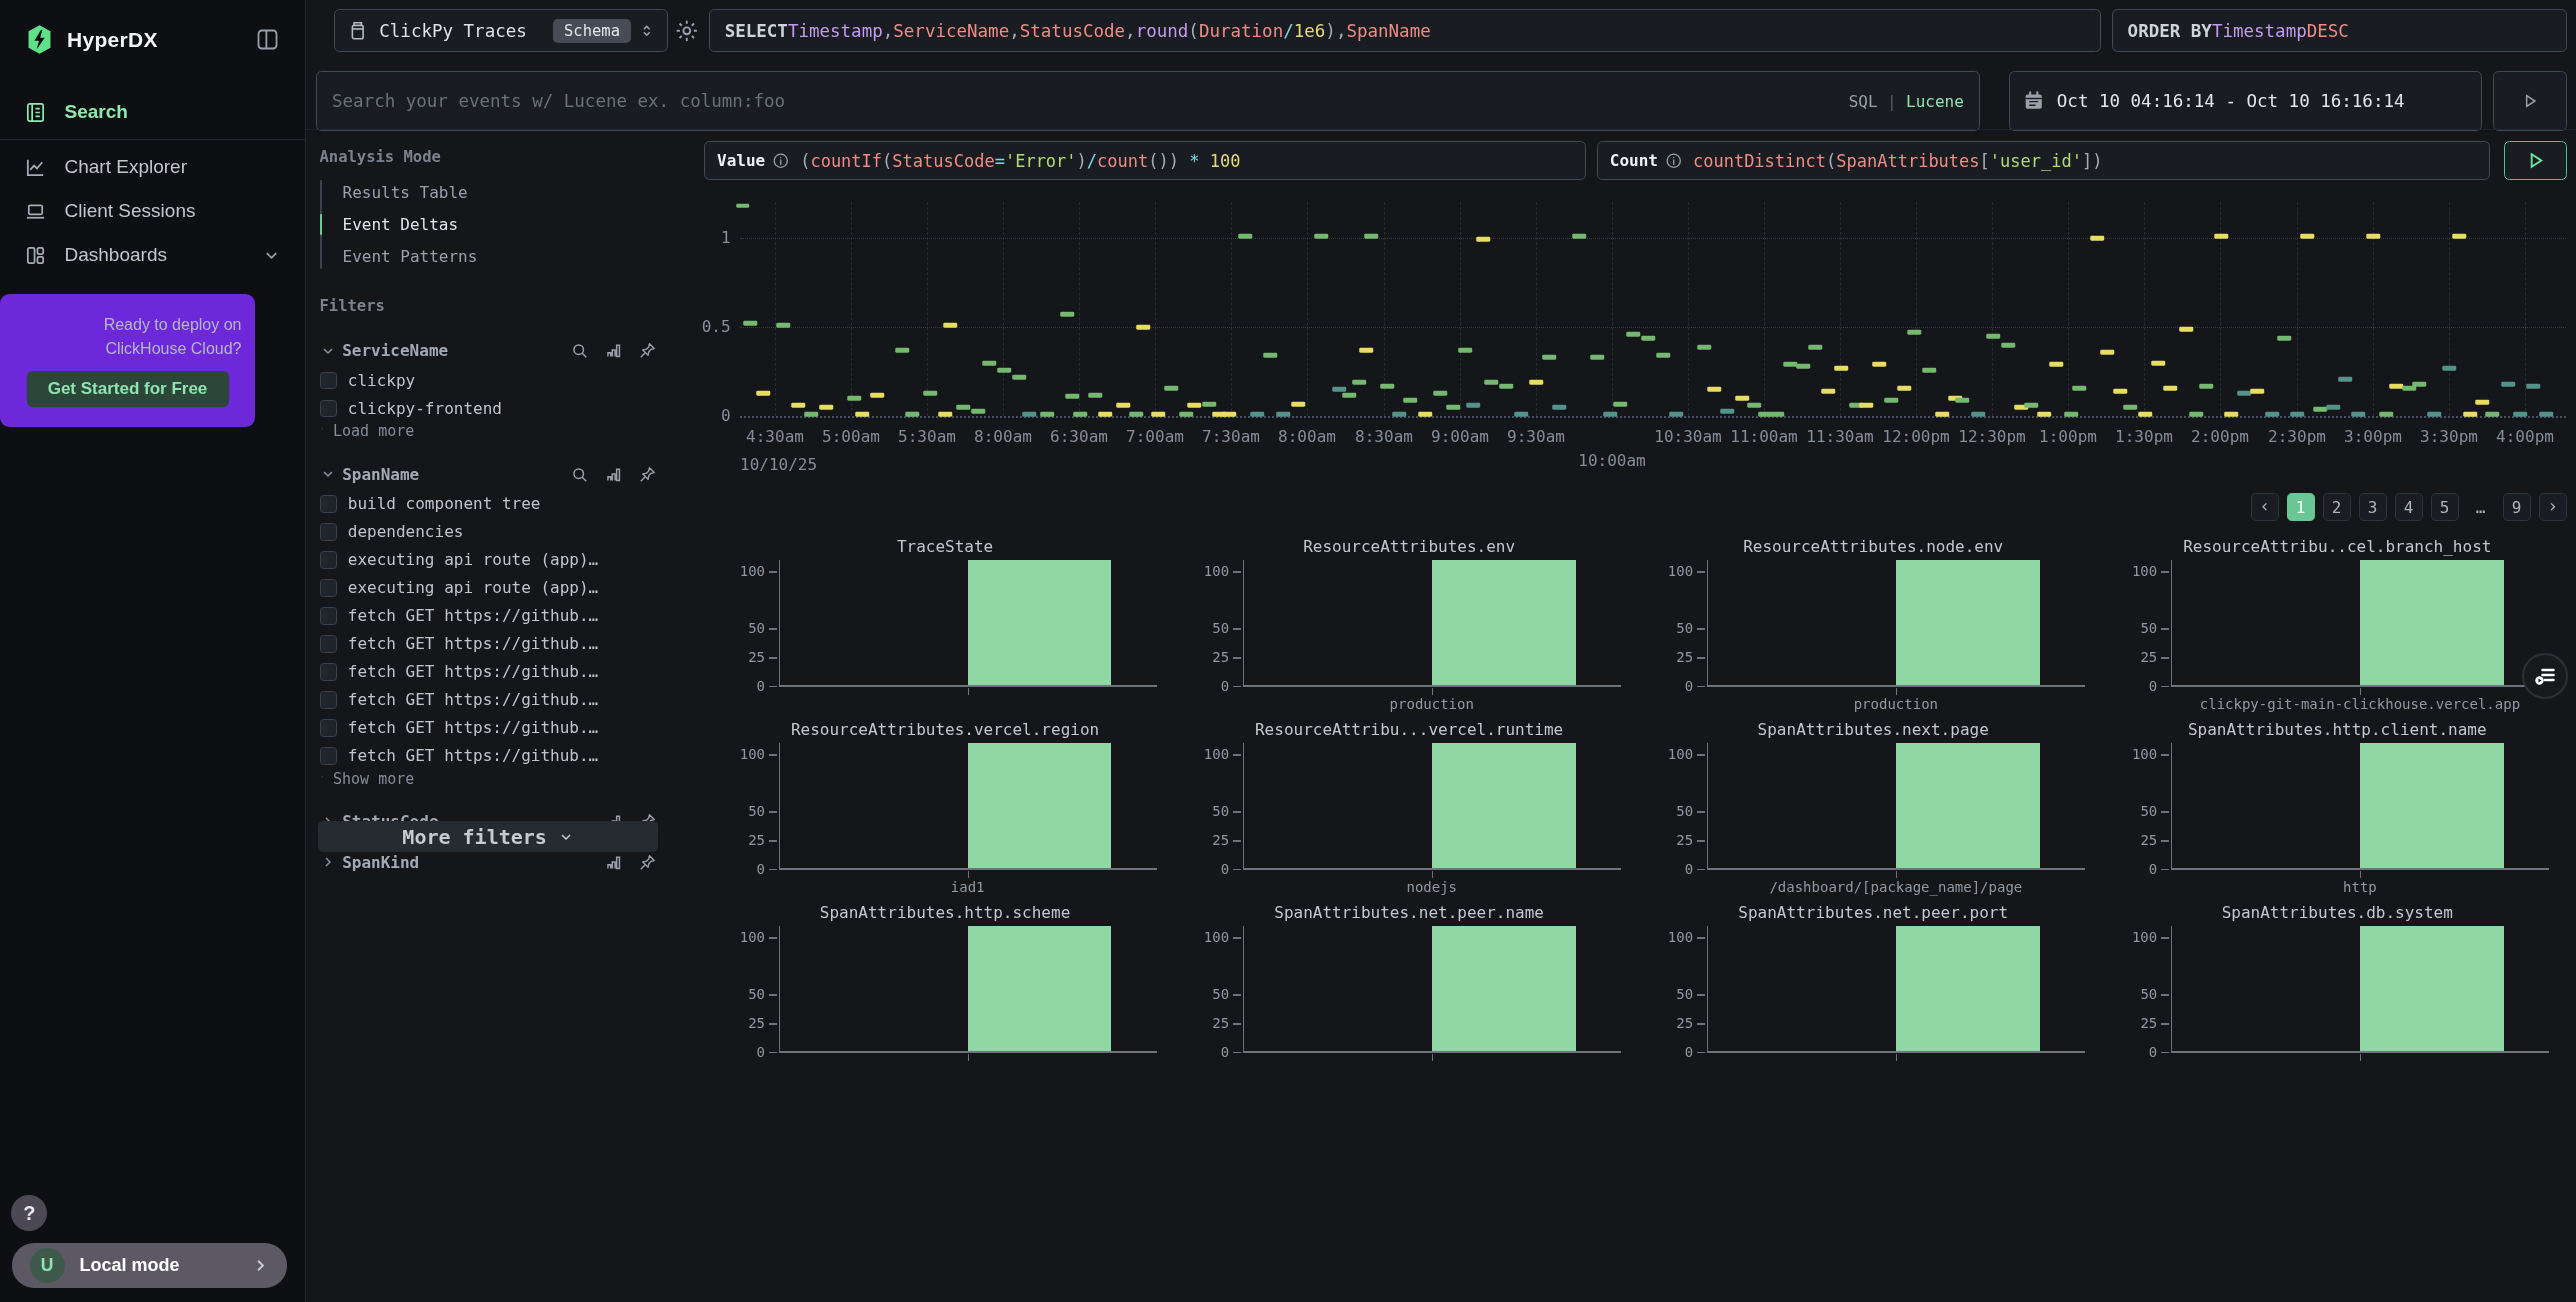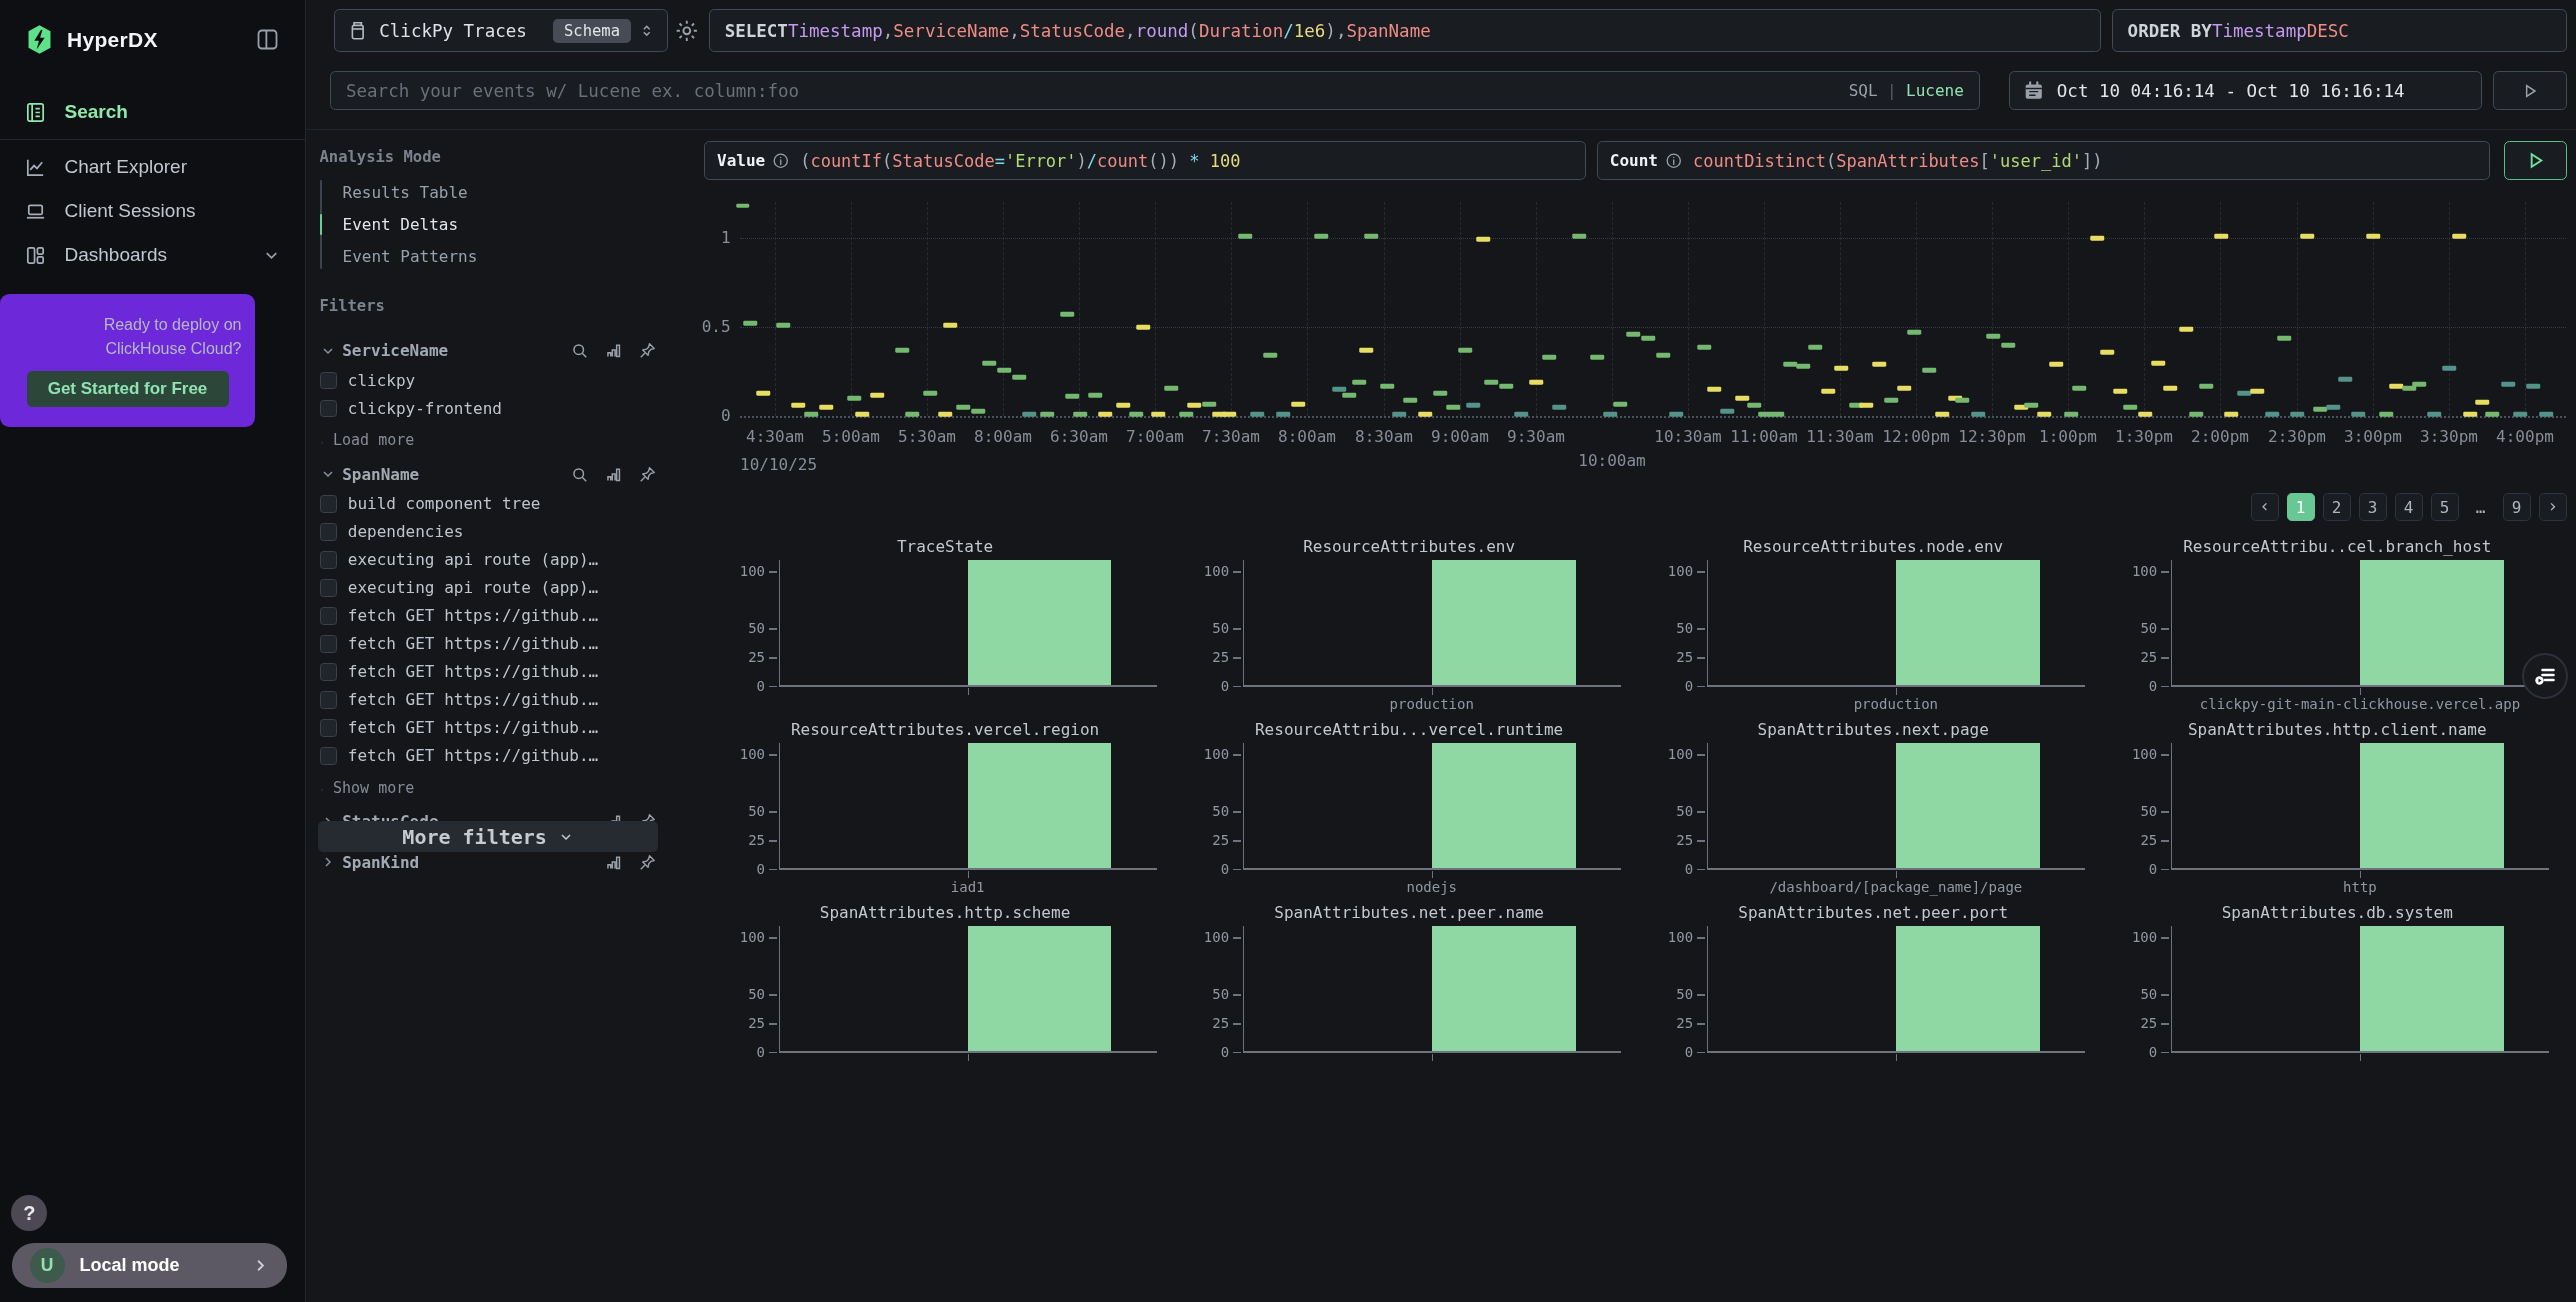--- a/index.html
+++ b/index.html
@@ -34,21 +34,21 @@
   .local-pill { position:absolute; left:12px; top:1243px; width:275px; height:45px; border-radius:22px;
                 background:#5c5964; display:flex; align-items:center; padding:0 17.5px; cursor:pointer; }
   .avatar { width:35px; height:35px; border-radius:50%; background:#3e5a4c; color:#8fe3b0;
             font-size:17.5px; font-weight:bold; display:flex; align-items:center; justify-content:center; }
   .local-label { font-size:18px; font-weight:bold; color:#ffffff; margin-left:15px; }
   .local-chev { margin-left:auto; width:19px; height:19px; color:#c9ccd3; }
 
   
   .main { position:absolute; left:306px; top:0; right:0; bottom:0; }
   .row1 { position:absolute; left:28px; right:9.4px; top:9.4px; height:43px; display:flex; }
-  .row2 { position:absolute; left:24px; right:9.4px; top:71px; height:39px; display:flex; }
+  .row2 { position:absolute; left:10px; right:9.4px; top:71px; height:60px; display:flex; }
   .box { background:#191c21; border:1.3px solid #434956; border-radius:5.4px; display:flex; align-items:center; }
   .mono { font-family:"DejaVu Sans Mono", monospace; }
   .source-box { width:334px; padding:0 12px; }
   .source-box .sicon { width:21.5px; height:21.5px; color:#b4bac2; margin-right:10.8px; }
   .source-name { font-size:17.5px; color:#dfe2e7; }
   .schema-pill { margin-left:auto; background:#464b55; color:#e3e5ea; border-radius:4.7px;
                  font-size:15.5px; padding:3.4px 10.8px; }
   .updown { width:17.5px; height:17.5px; color:#9aa0aa; margin-left:6.7px; }
   .gear-wrap { width:38px; display:flex; align-items:center; justify-content:center; color:#9aa0aa; }
   .gear-wrap svg { width:25.6px; height:25.6px; }
@@ -80,21 +80,21 @@
   .filters-label { position:absolute; left:13.5px; top:168px; }
   .fgroups { position:absolute; left:13.5px; top:197px; right:13.5px; }
   .fg-header { display:flex; align-items:center; height:31px; margin-top:9.4px; cursor:pointer; }
   .fg-chev { width:16px; height:16px; color:#8a90 9b; color:#8a909b; flex:0 0 auto; }
   .fg-name { font-size:16px; font-weight:bold; color:#a3a9b4; margin-left:6.7px; }
   .fg-icons { margin-left:auto; display:flex; gap:15px; color:#9aa0aa; }
   .fg-icons svg { width:19px; height:19px; cursor:pointer; }
   .fg-item { display:flex; align-items:center; height:28px; cursor:pointer; }
   .cb { width:17.5px; height:17.5px; border-radius:3.4px; background:#20242b; border:1.3px solid #3a404c; flex:0 0 auto; }
   .fg-item-label { font-size:16px; color:#c0c5cd; margin-left:10.8px; white-space:nowrap; overflow:hidden; }
-  .fg-more { display:flex; align-items:flex-end; height:27px; color:#868c97; font-size:15px; cursor:pointer; }
+  .fg-more { display:flex; align-items:flex-start; height:27px; color:#868c97; font-size:15px; cursor:pointer; }
   .fg-more svg { width:13.5px; height:13.5px; margin-right:9.4px; }
   .more-filters { position:absolute; left:12px; right:12px; top:692px; height:31px; background:#262a31;
                   border-radius:5.4px; display:flex; align-items:center; justify-content:center; gap:10.8px;
                   font-size:20px; font-weight:bold; color:#c6cad2; cursor:pointer; }
   .more-filters svg { width:16px; height:16px; }
 
   
   .content { position:absolute; left:364px; right:0; top:129px; bottom:0; }
   .query-row { position:absolute; left:34px; right:9.4px; top:12px; height:39px; display:flex; }
   .q-box { padding:0 12px; font-size:17px; }

